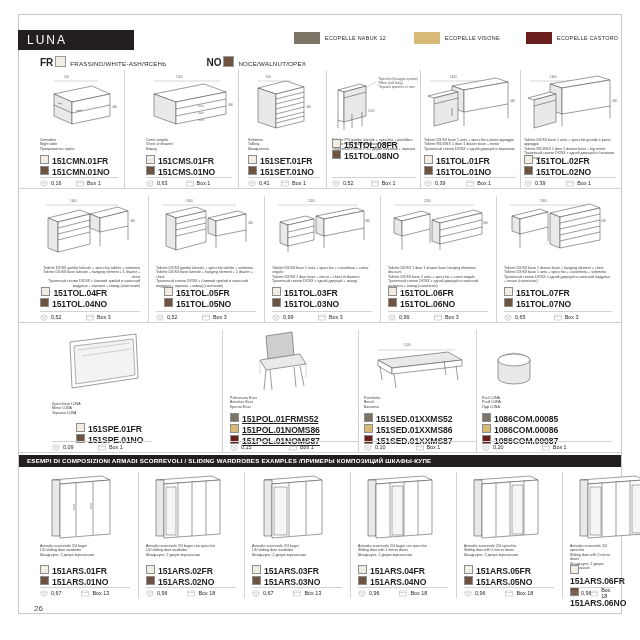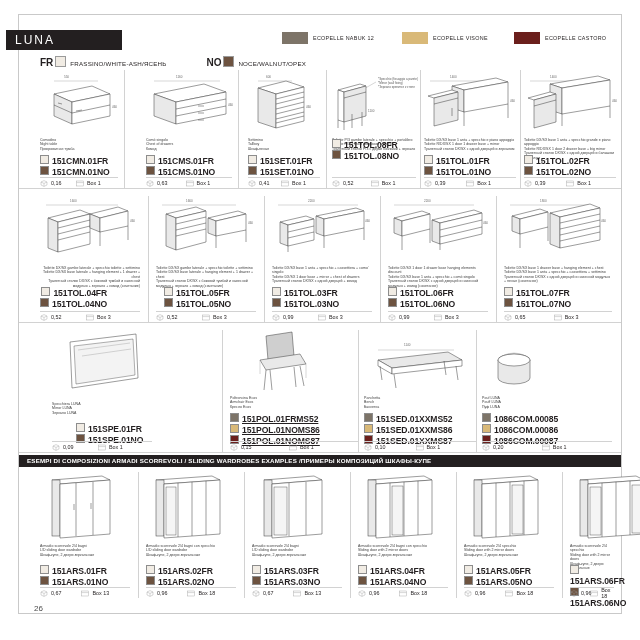--- a/index.html
+++ b/index.html
@@ -3,21 +3,21 @@
 <meta charset="utf-8">
 <style>
   html,body{margin:0;padding:0;background:#ffffff;}
   body{width:640px;height:640px;font-family:"Liberation Sans",sans-serif;color:#231f20;-webkit-font-smoothing:antialiased;}
   .page{position:relative;width:640px;height:640px;overflow:hidden;background:#ffffff;}
 
   
   .frame{position:absolute;left:18px;top:14px;width:604px;height:600px;border:1px solid #c9c9c9;box-sizing:border-box;}
 
   
-  .hdr{position:absolute;left:6px;top:30px;width:604px;height:20px;}
+  .hdr{position:absolute;left:18px;top:30px;width:604px;height:20px;}
   .hdr .black{position:absolute;left:0;top:0;width:116px;height:20px;background:#231f20;}
   .hdr .black span{color:#ffffff;font-size:12px;letter-spacing:2px;line-height:20px;padding-left:9px;display:block;font-family:"Liberation Sans",sans-serif;}
   .swatches{position:absolute;left:276px;top:2px;width:340px;height:16px;}
   .sw{position:absolute;top:0;display:flex;align-items:center;}
   .sw i{display:inline-block;width:26px;height:12px;margin-right:5px;}
   .sw span{font-size:5.4px;letter-spacing:.3px;color:#231f20;text-transform:uppercase;}
 
   
   .fin{position:absolute;left:40px;top:56px;font-size:7px;color:#231f20;}
   .fin .lbl{font-size:10px;font-weight:bold;}

